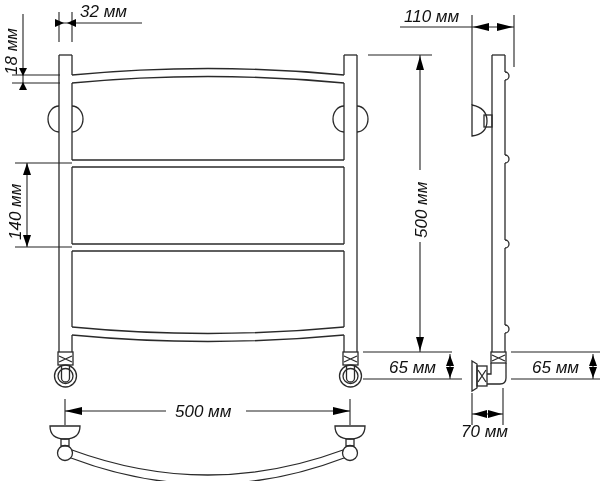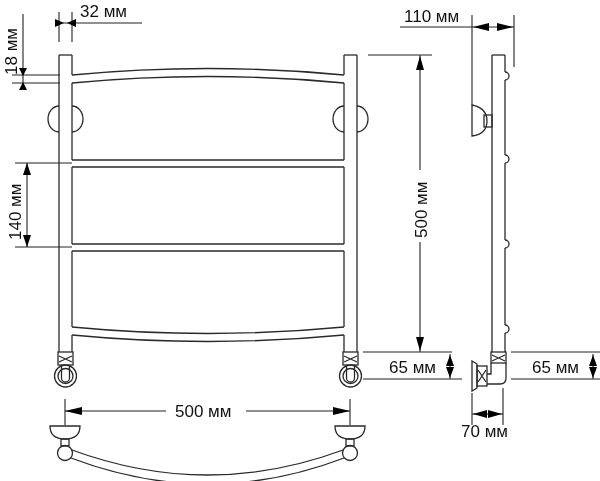--- a/index.html
+++ b/index.html
@@ -1,17 +1,17 @@
 <!DOCTYPE html>
 <html><head>
 <meta charset="utf-8">
 <style>
   html, body { margin: 0; padding: 0; background: #ffffff; }
   body { width: 600px; height: 481px; overflow: hidden; position: relative; }
-  #canvas { position: absolute; left: 0; top: 0; width: 600px; height: 372px; }
+  #canvas { position: absolute; left: 0; top: 0; width: 600px; height: 372px; font-style: italic; }
   svg text { font-family: "Liberation Sans", sans-serif; font-size: 17px; fill: #111; }
   .ln { stroke: #2a2a2a; stroke-width: 1.3; fill: none; }
   .dim { stroke: #222; stroke-width: 1.1; fill: none; }
   .arrow { fill: #000; stroke: none; }
 </style>
 </head>
 <body>
 
 <div id="canvas">
 <svg width="600" height="481" viewBox="0 0 600 481" xmlns="http://www.w3.org/2000/svg">

